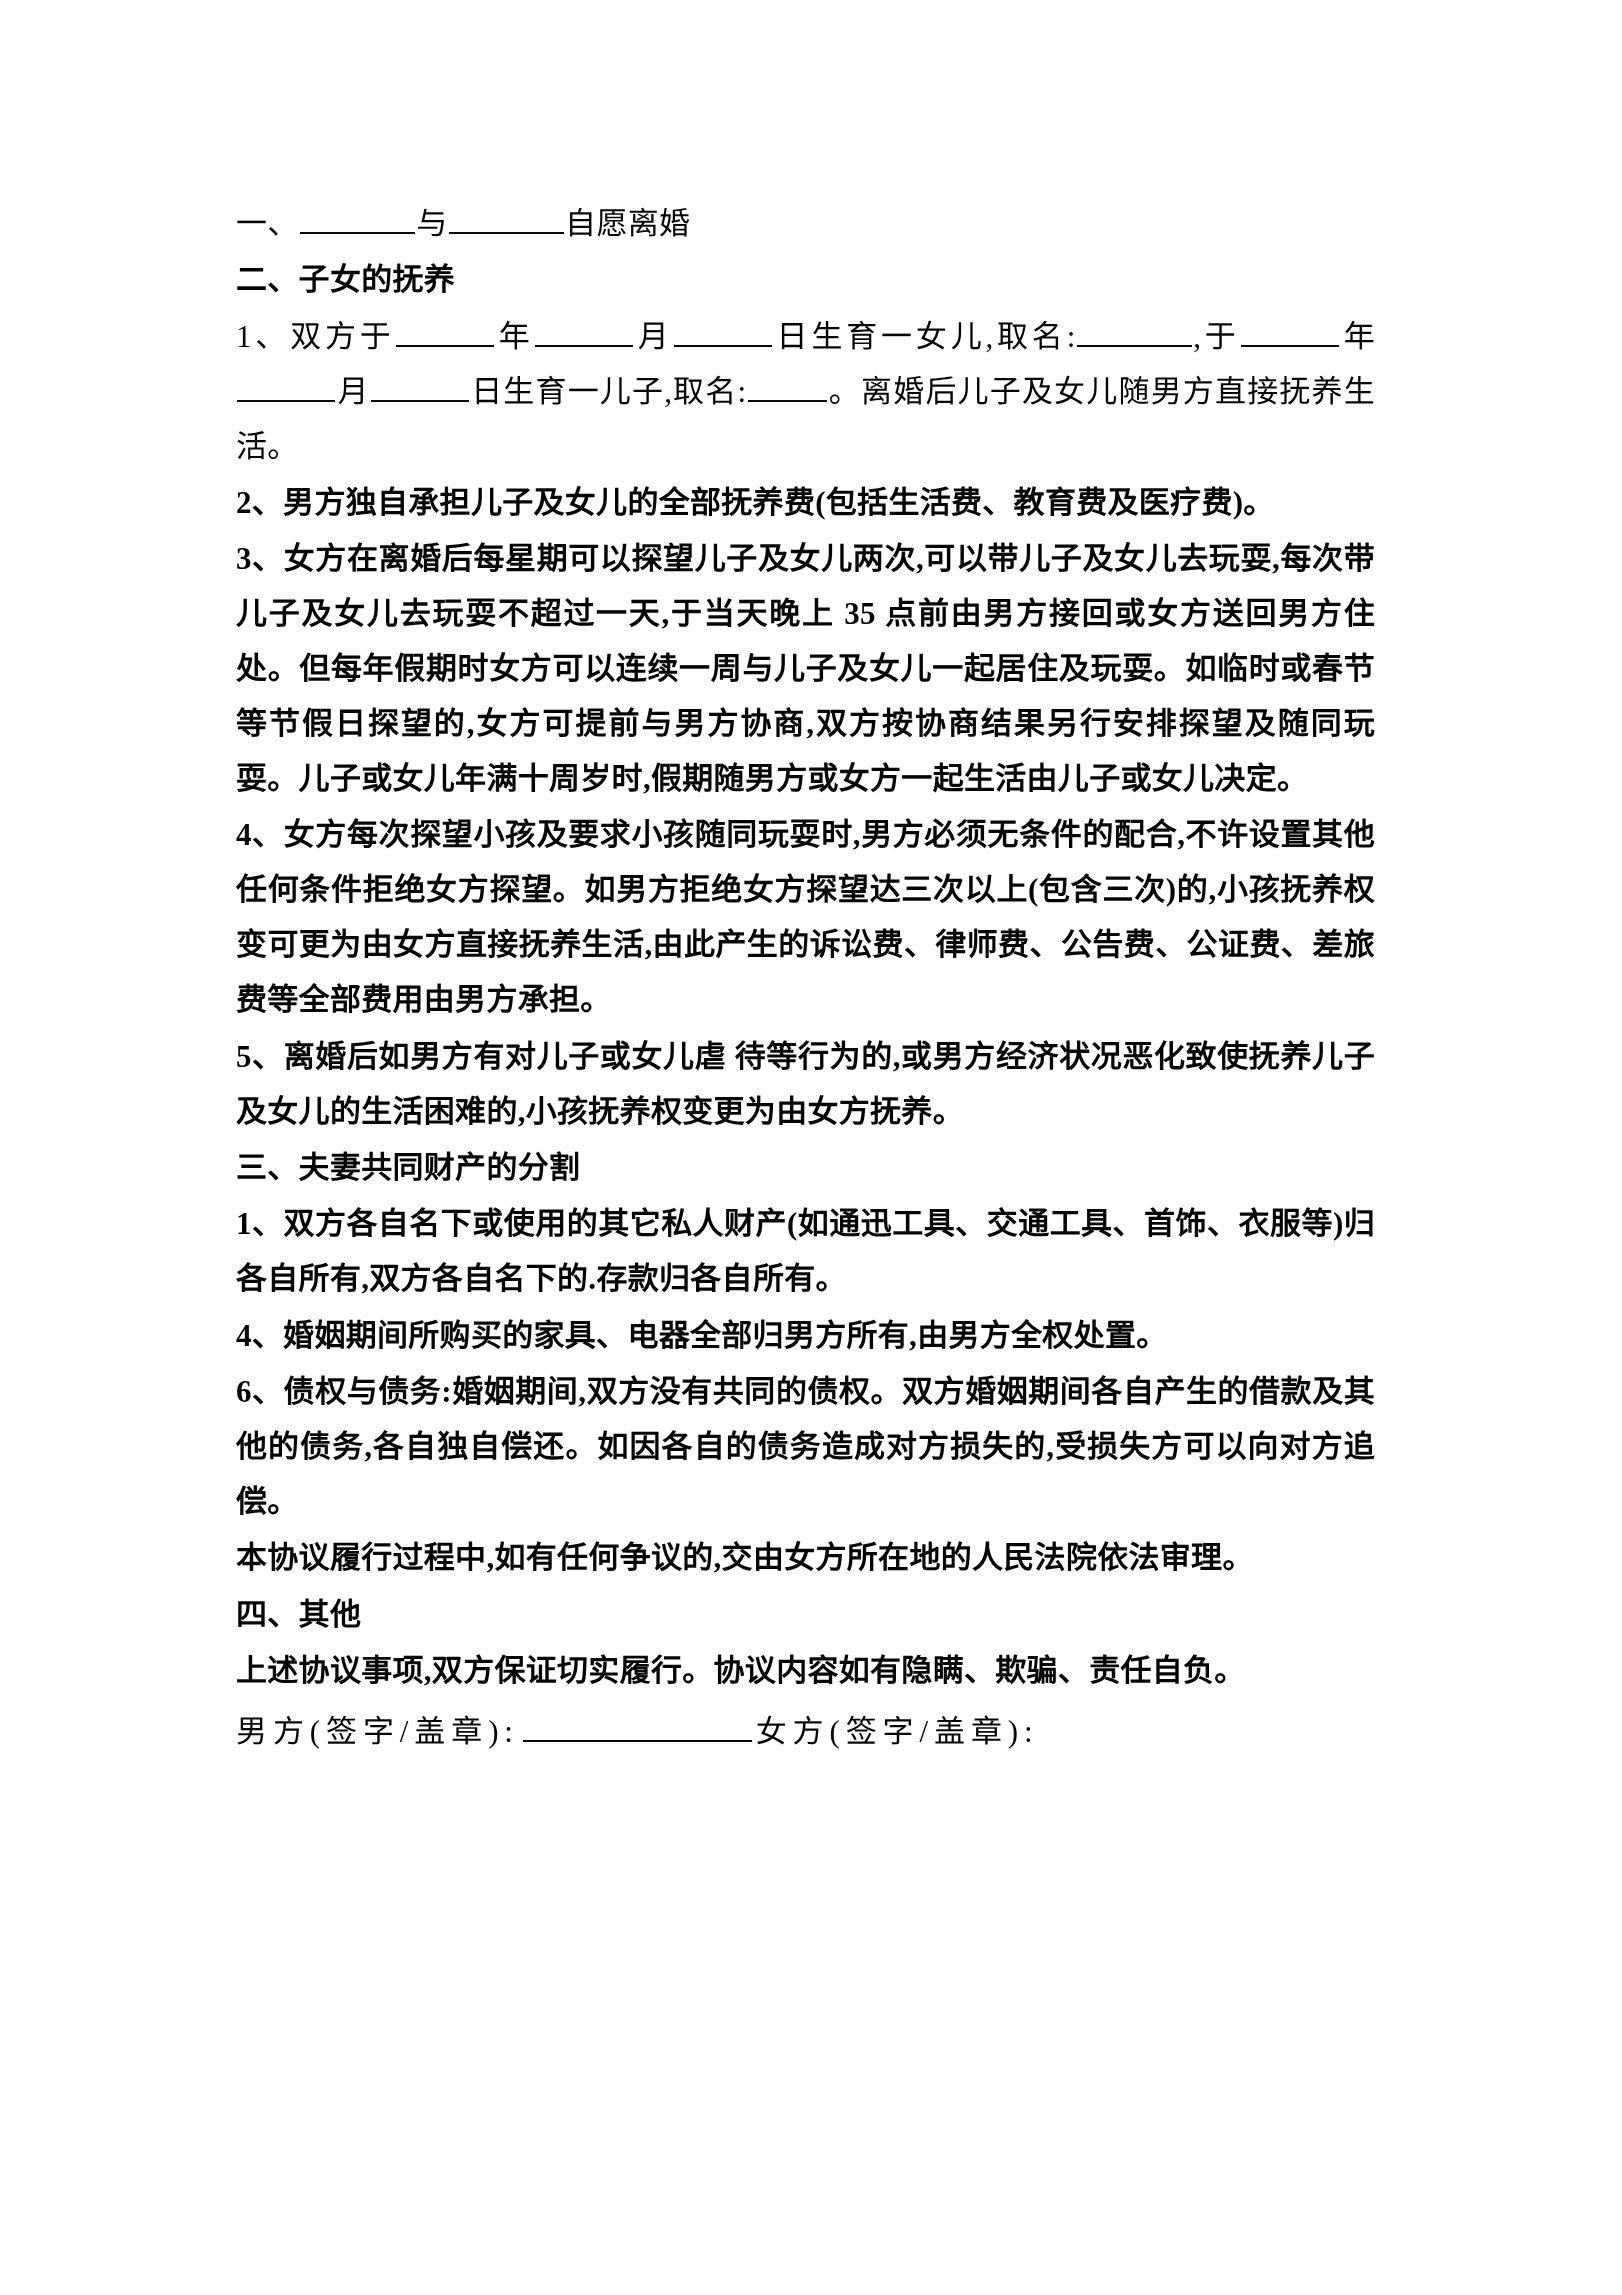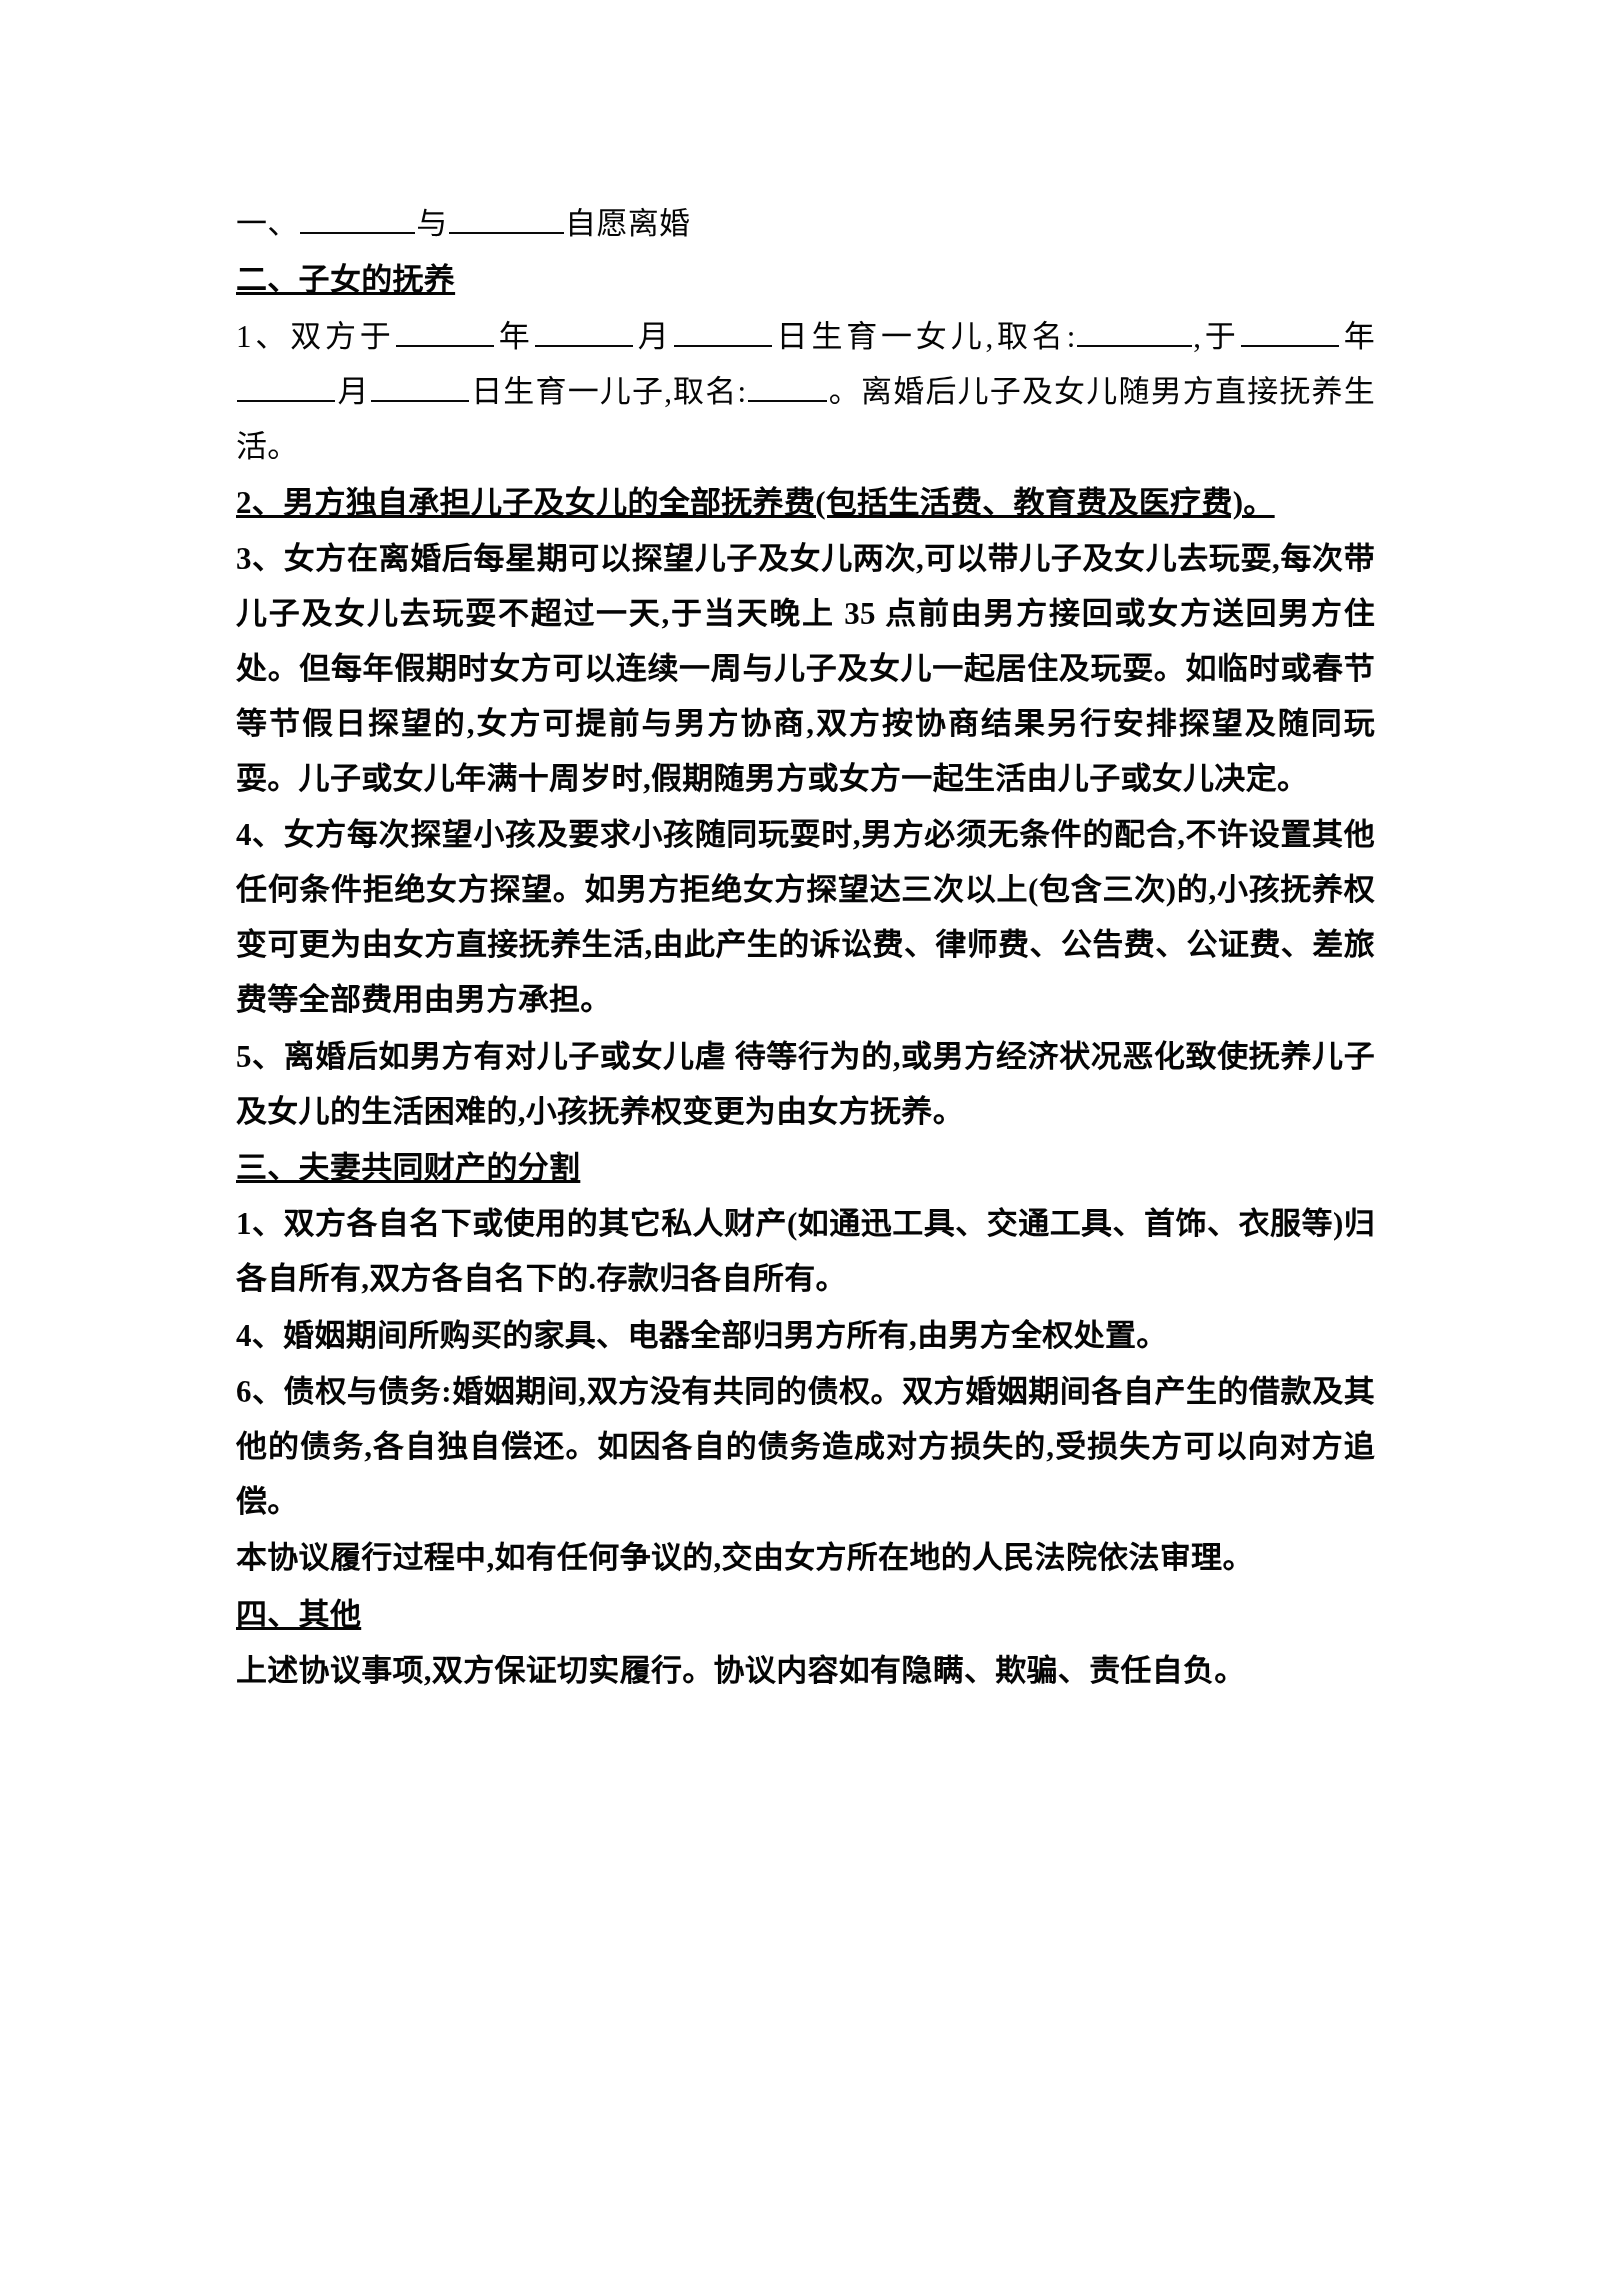--- a/index.html
+++ b/index.html
@@ -29,21 +29,20 @@
     letter-spacing: 0.3px;
     text-align: justify;
     text-justify: inter-character;
     margin: 0 0 2.6px 0;
     white-space: normal;
     word-break: break-all;
   }
   
   .heavy {
     font-weight: 700;
-    text-decoration: underline;
   }
   .semi {
     font-weight: 600;
   }
   
   .blank {
     display: inline-block;
     border-bottom: 2px solid #0a0a0a;
     vertical-align: baseline;
     height: 30px;
@@ -104,16 +103,19 @@
     <p class="line para semi">4、婚姻期间所购买的家具、电器全部归男方所有,由男方全权处置。</p>
 
     <p class="line para semi">6、债权与债务:婚姻期间,双方没有共同的债权。双方婚姻期间各自产生的借款及其他的债务,各自独自偿还。如因各自的债务造成对方损失的,受损失方可以向对方追偿。</p>
 
     <p class="line para semi">本协议履行过程中,如有任何争议的,交由女方所在地的人民法院依法审理。</p>
 
     <p class="line para heavy">四、其他</p>
 
     <p class="line para semi">上述协议事项,双方保证切实履行。协议内容如有隐瞒、欺骗、责任自负。</p>
 
+    <p class="sig-line">
+      <span>男方(签字/盖章):</span><span class="sig-blank"></span><span>女方(签字/盖章):</span>
+    </p>
 
   </div>
 </div>
 
 
 </body></html>

